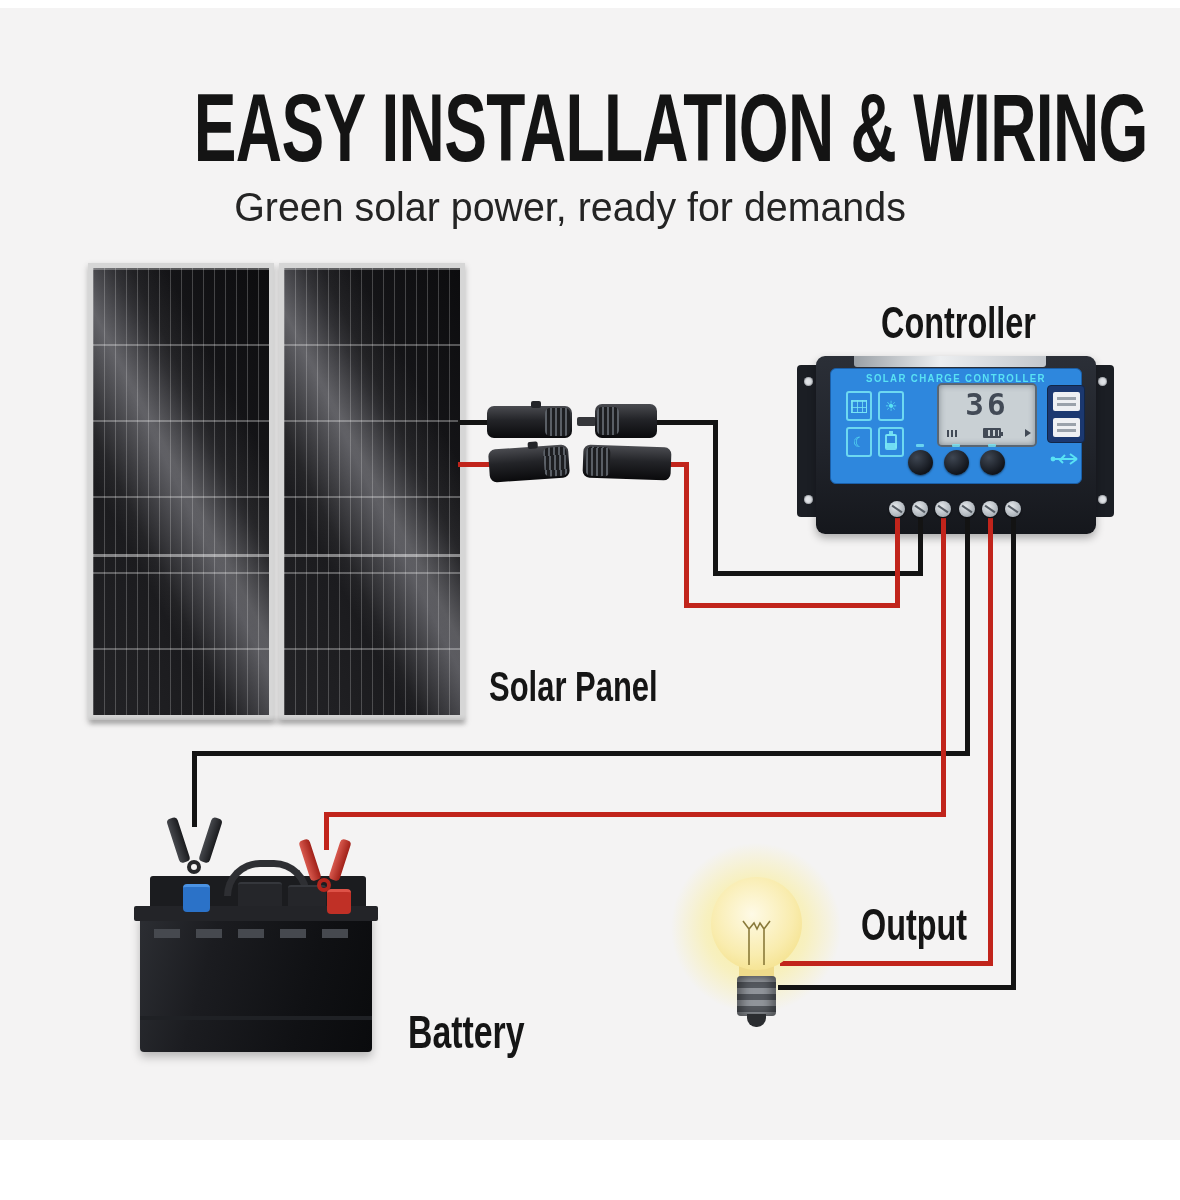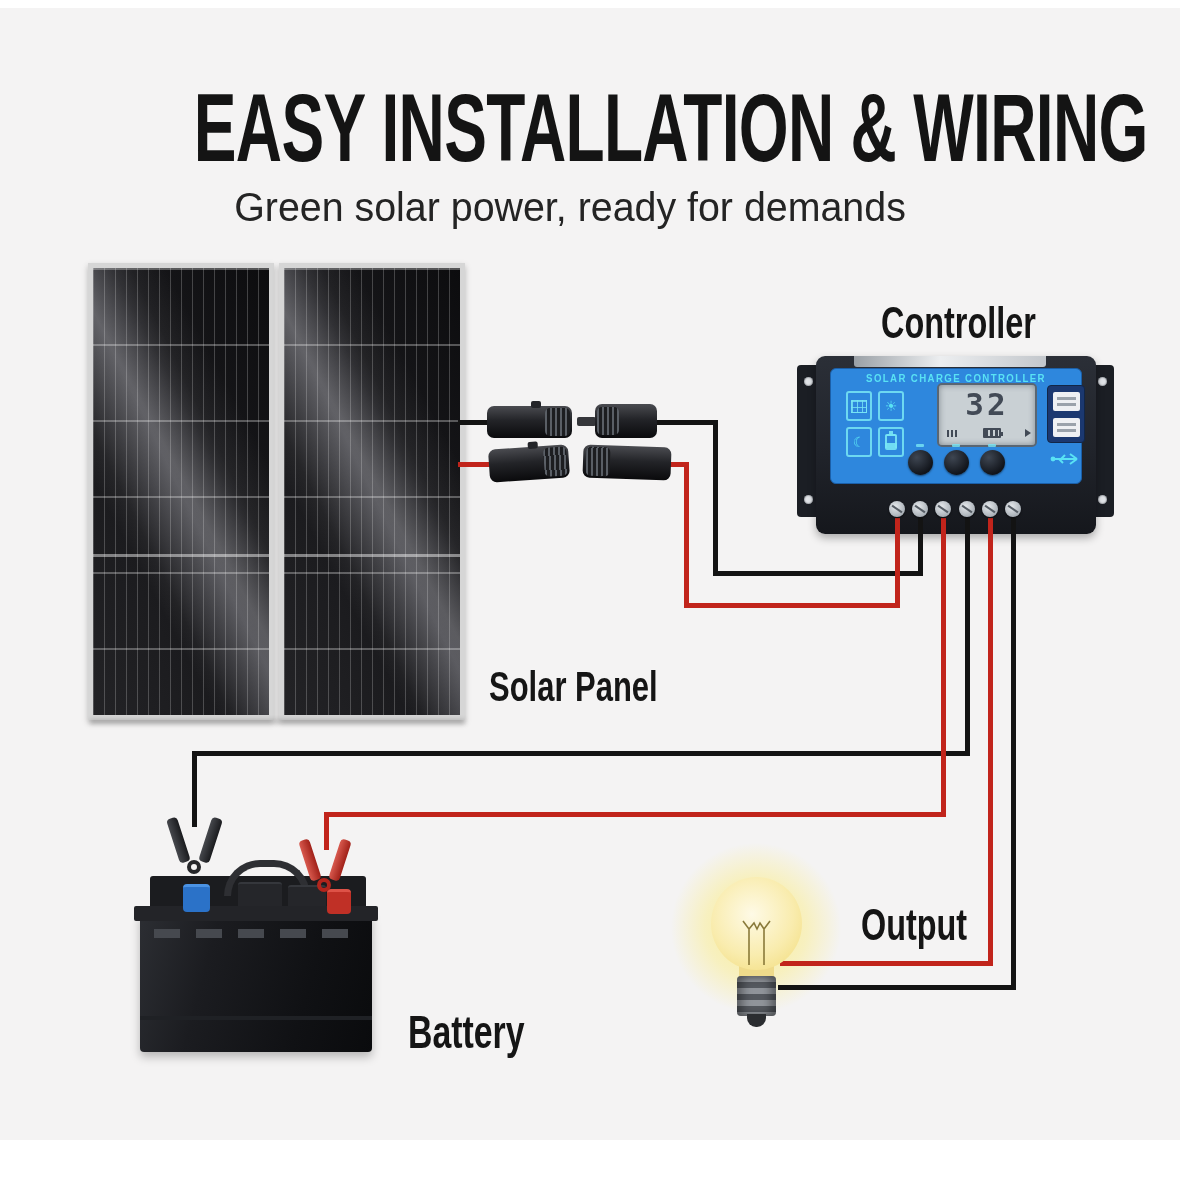--- a/index.html
+++ b/index.html
@@ -255,21 +255,21 @@
         <div class="icon-box">
             <div class="pv-glyph"></div>
           </div>
         <div class="icon-box">☀</div>
         <div class="icon-box">☾</div>
         <div class="icon-box">
             <div class="batt-glyph"></div>
           </div>
       </div>
       <div class="lcd">
-        <div class="lcd-value">32</div>
+        <div class="lcd-value">36</div>
         <div class="lcd-sub">
           <div class="lcd-dash"></div>
           <div class="lcd-batt"></div>
           <div class="lcd-tri"></div>
         </div>
       </div>
       <div class="usb-block">
         <div class="usb-port" style="top:6px;">
           <div class="slot" style="top:5px;"></div>
             <div class="slot" style="top:11px;"></div>

